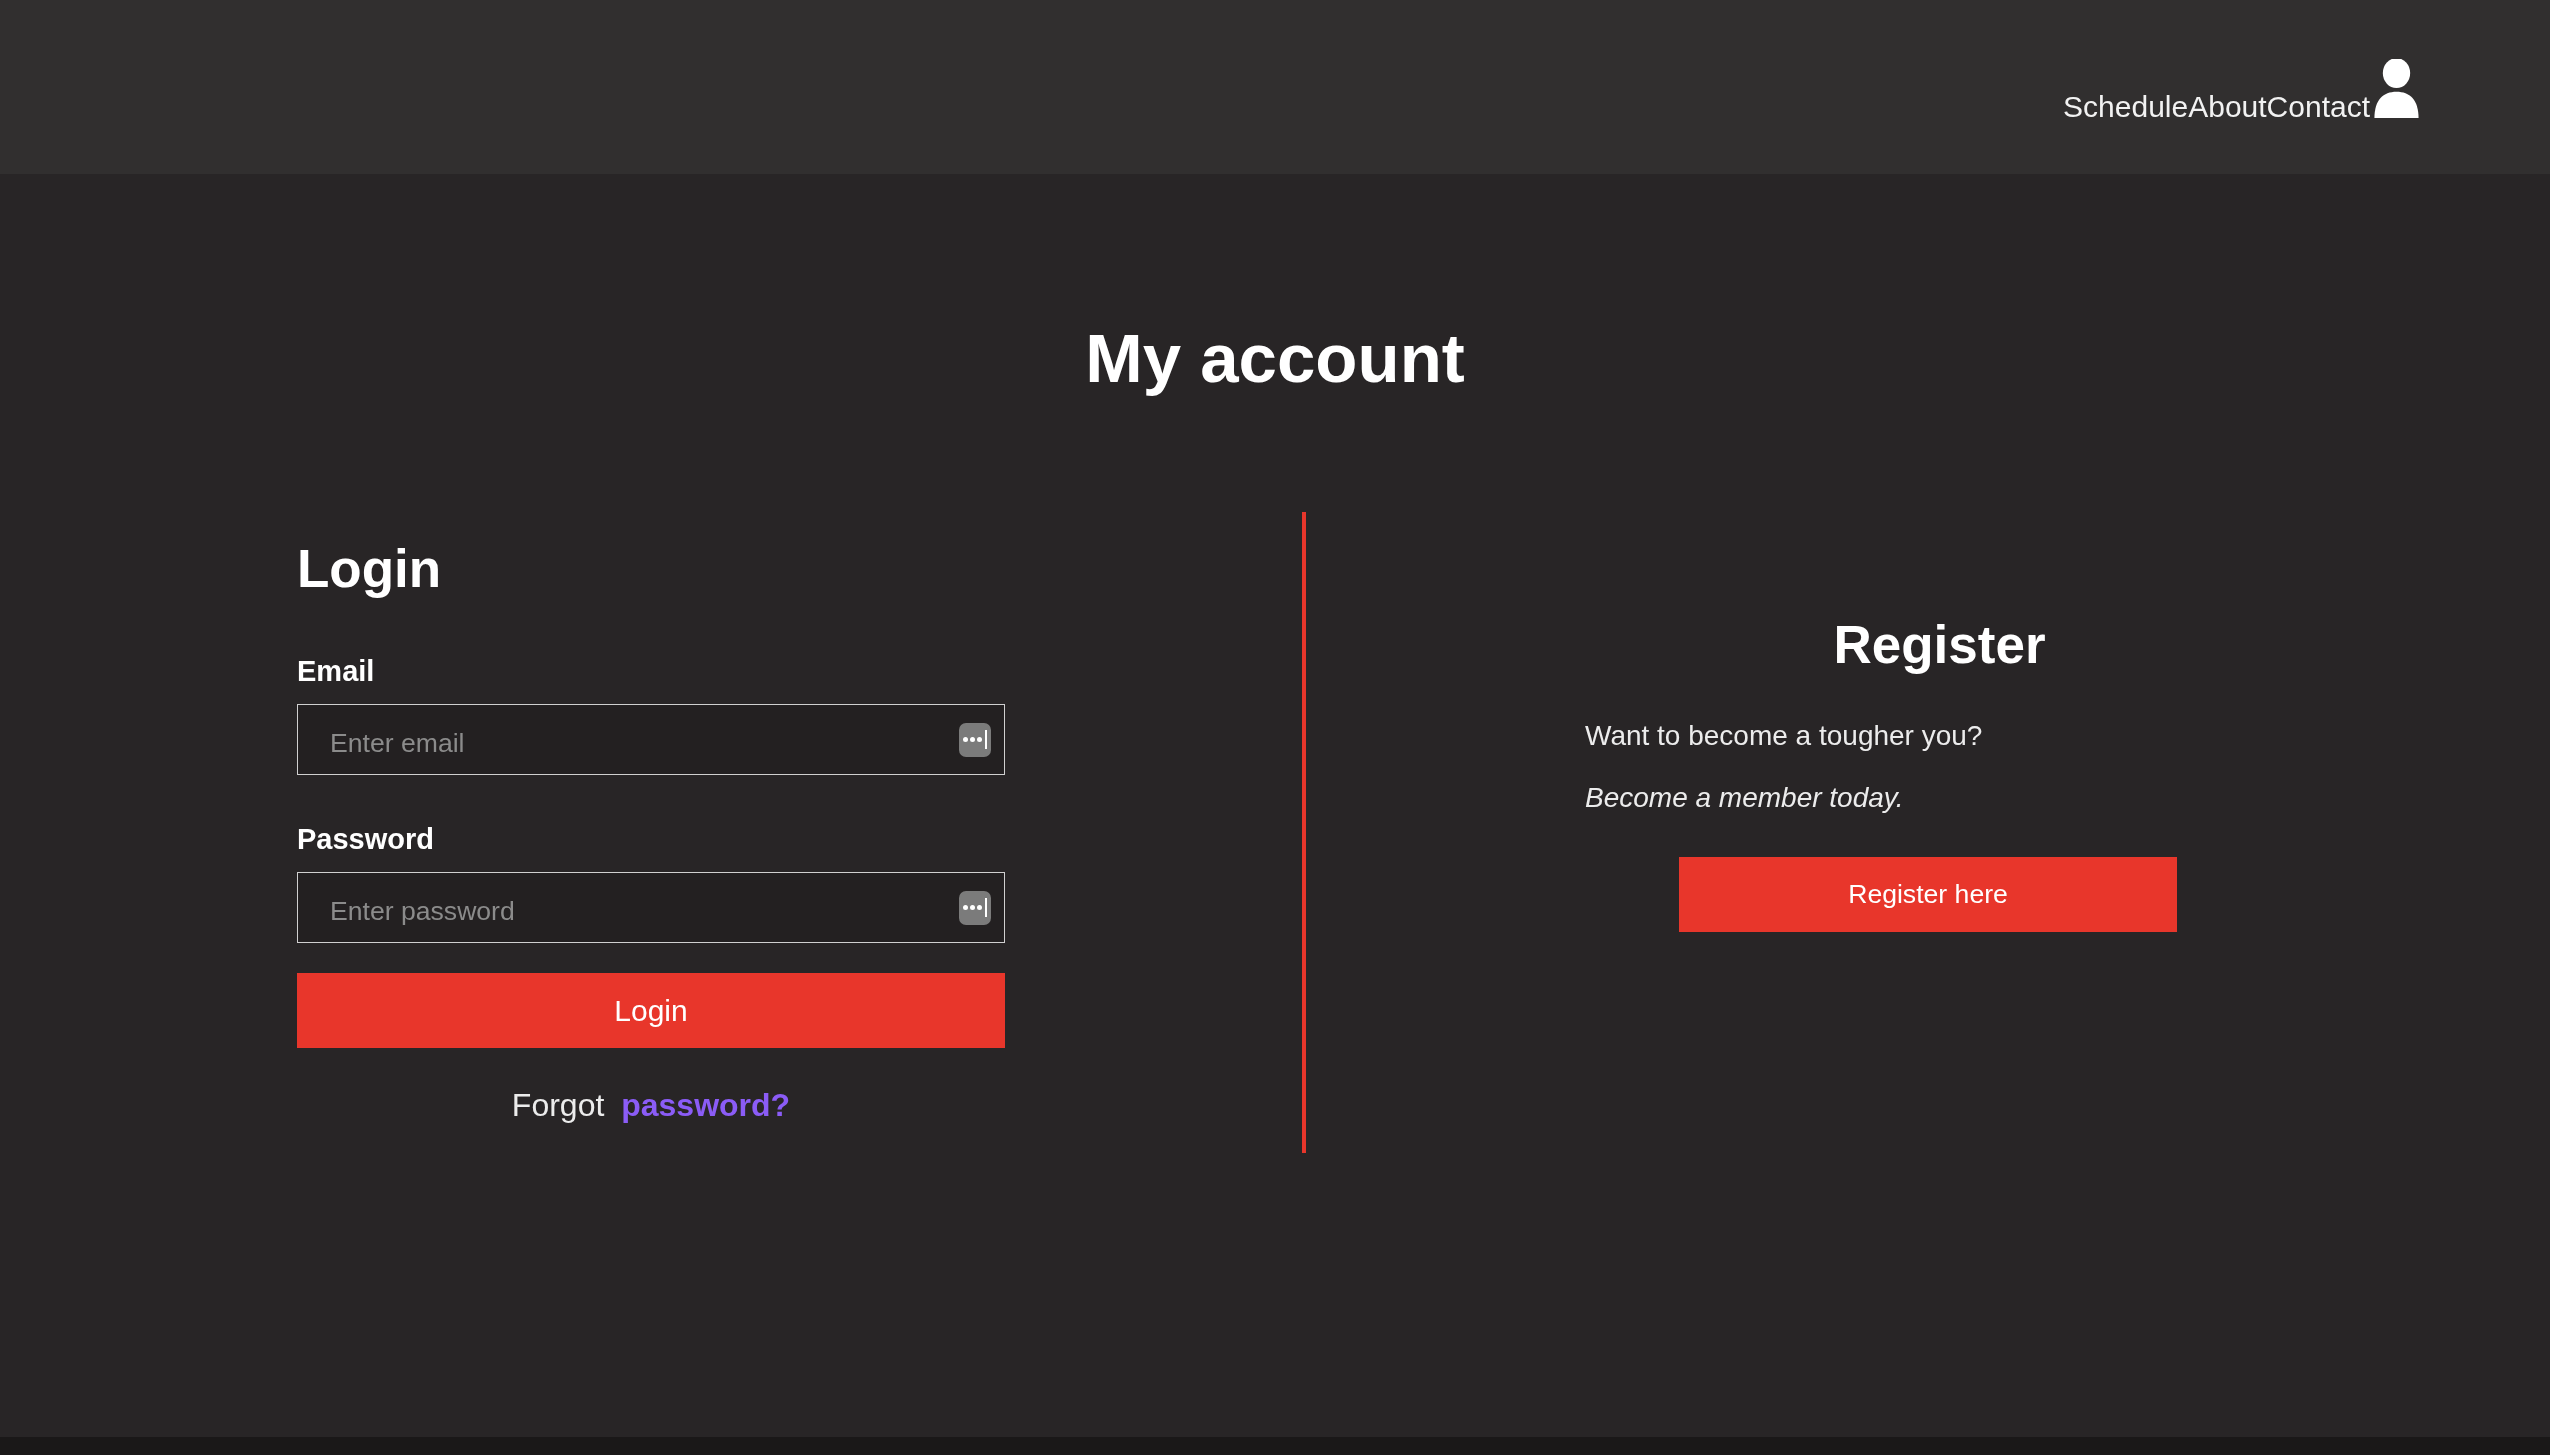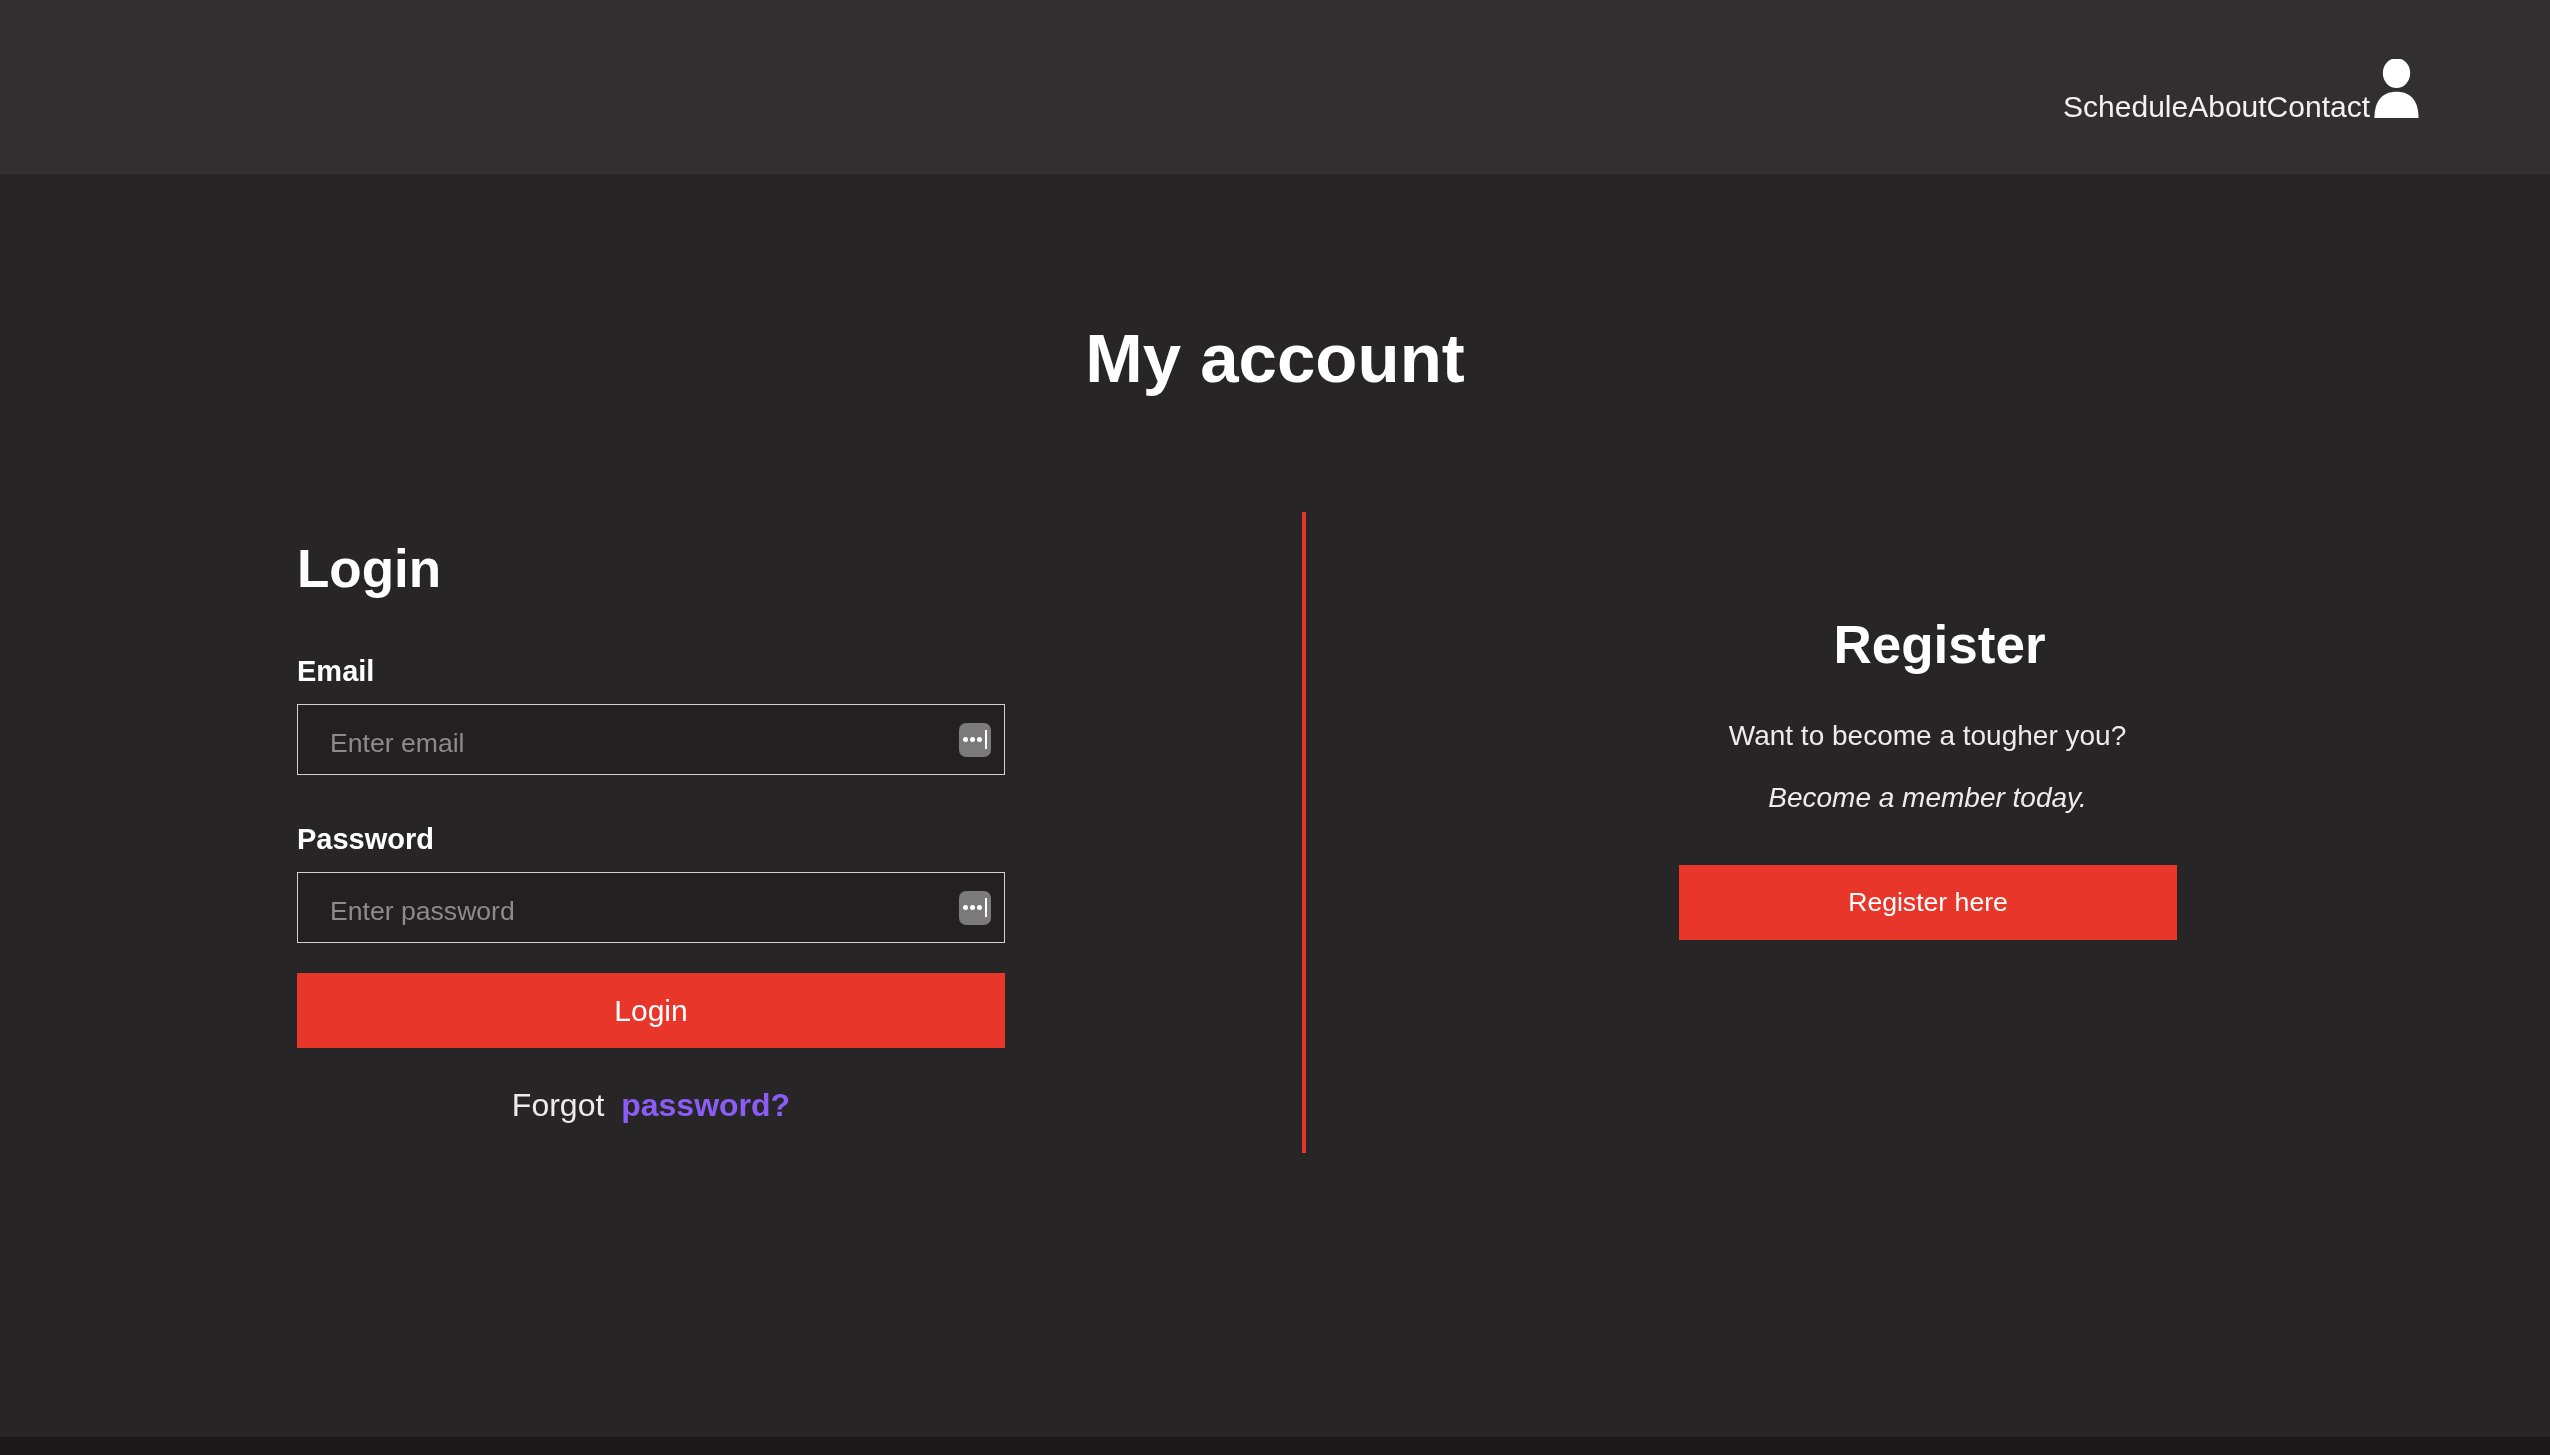--- a/index.html
+++ b/index.html
@@ -167,21 +167,20 @@
   }
   .login-button {
     left: 297px; top: 973px;
     width: 708px; height: 75px;
     font-size: 30px;
   }
   .register-button {
     left: 1679px; top: 857px;
     width: 498px; height: 75px;
     font-size: 26.6px;
-    margin-top: 8px;
   }
 
   .forgot-line {
     position: absolute;
     left: 297px; top: 1087px;
     width: 708px;
     text-align: center;
     font-size: 32px;
     color: #ececec;
   }
@@ -210,21 +209,21 @@
     font-size: 53px;
     font-weight: 700;
     line-height: 57px;
     color: #ffffff;
   }
   .register-line {
     position: absolute;
     left: 1585px;
     width: 685px;
     margin: 0;
-    text-align: center;
+    text-align: left;
     font-size: 28px;
     line-height: 37px;
     color: #ececec;
   }
   .register-line1 { top: 717px; }
   .register-line2 { top: 779px; font-style: italic; }
 
   
   .footer {
     position: absolute;

